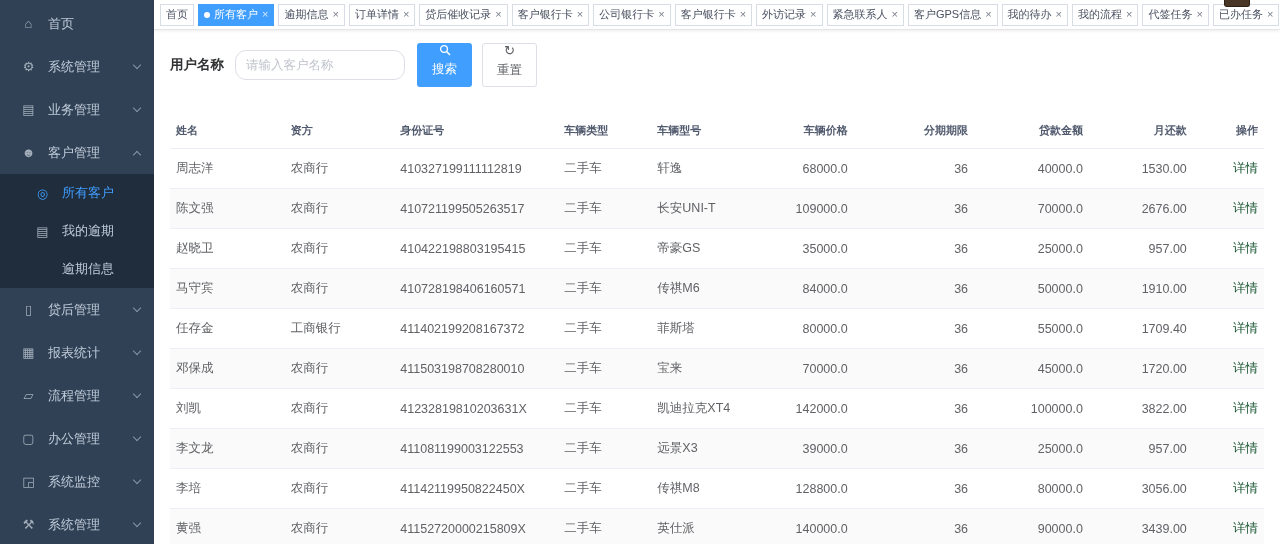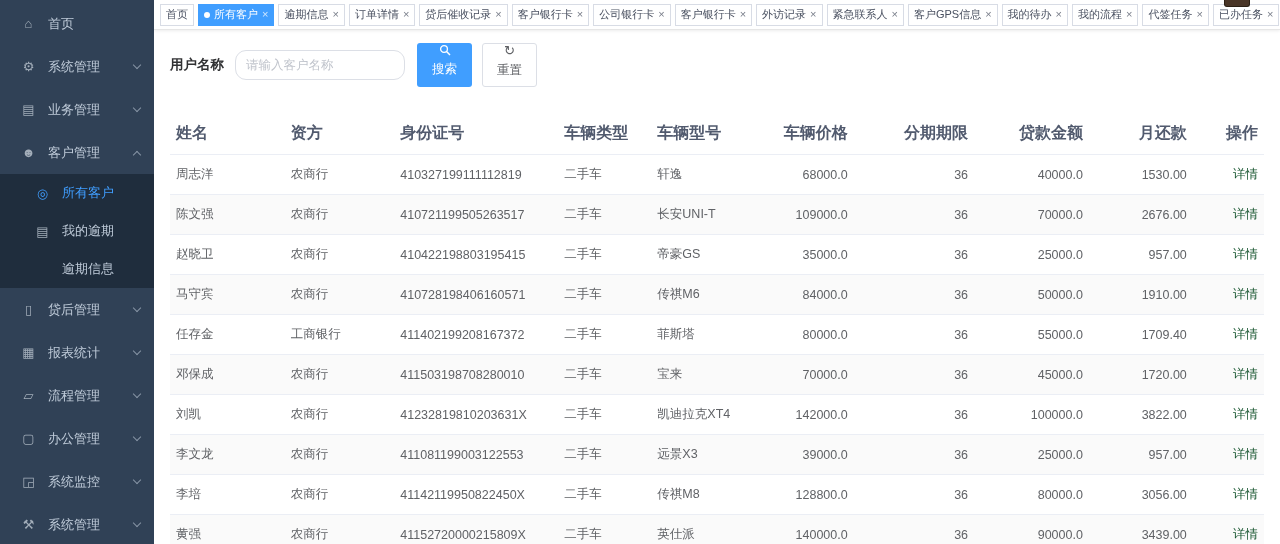--- a/index.html
+++ b/index.html
@@ -44,21 +44,21 @@
                       font-family:"Liberation Sans","DejaVu Sans",sans-serif; }
   .search-row input::placeholder { color:#c0c4cc; }
   .btn { height:44px; display:inline-flex; align-items:center; gap:5px; padding:0 14px;
          border-radius:3px; font-size:12.5px; cursor:pointer; border:1px solid transparent;
          font-family:"Liberation Sans","DejaVu Sans",sans-serif;flex-direction:column; }
   .btn.primary { background:#409eff; color:#fff; margin-left:12px; }
   .btn.plain { background:#fff; border-color:#dcdfe6; color:#606266; margin-left:10px; }
   .btn .ricon { font-size:13px; line-height:1; }
 
   table { width:100%; border-collapse:collapse; table-layout:fixed; }
-  th { font-size:16px; font-weight:700; color:#515a6e; padding:10px 6px; border-bottom:1px solid #ebeef5; }
+  th { font-size:11px; font-weight:700; color:#515a6e; padding:10px 6px; border-bottom:1px solid #ebeef5; }
   td { font-size:12.5px; color:#606266; padding:11px 6px; border-bottom:1px solid #ebeef5;
        overflow:hidden; white-space:nowrap; }
   tbody tr:nth-child(even) td { background:#fafafa; }
   .al { text-align:left; } .ar { text-align:right; } .ac { text-align:right; }
   .link { color:#14532d; cursor:pointer; }
 </style>
 </head>
 <body>
 
 <div class="app">

